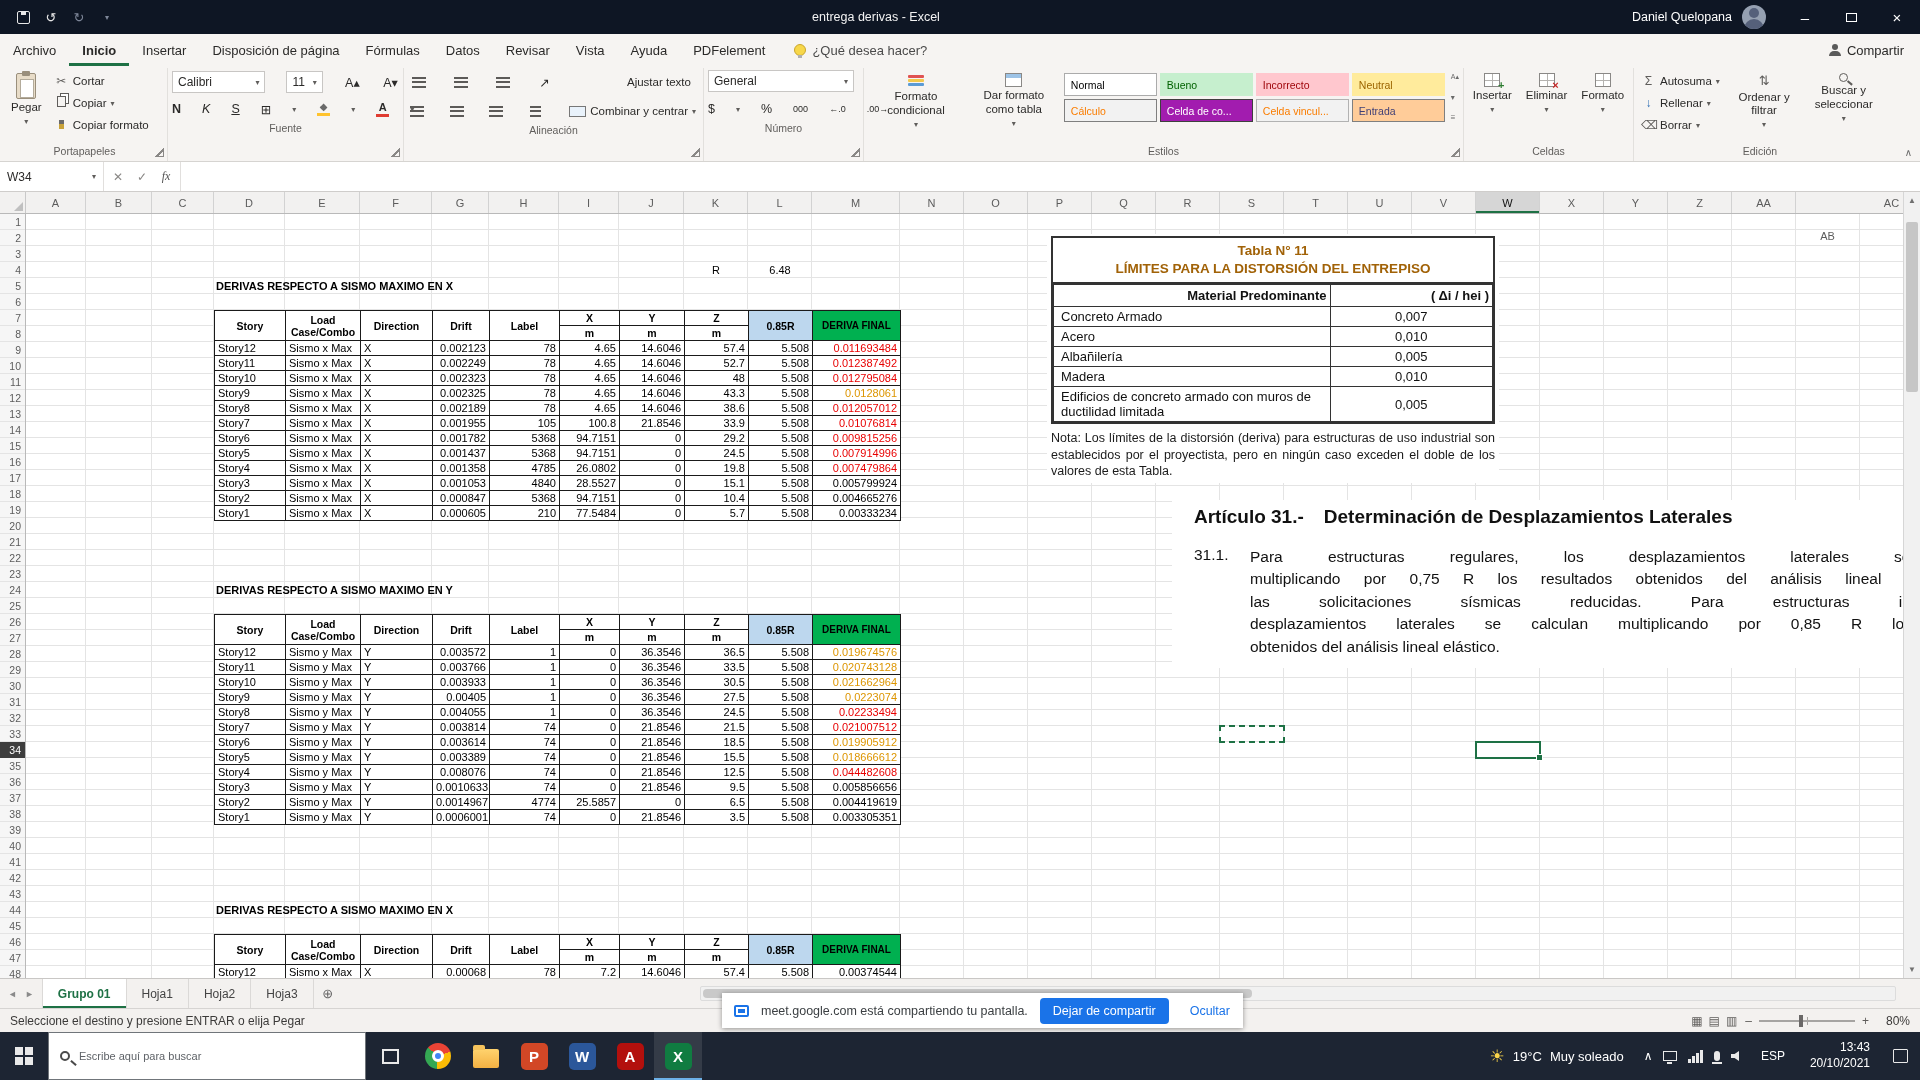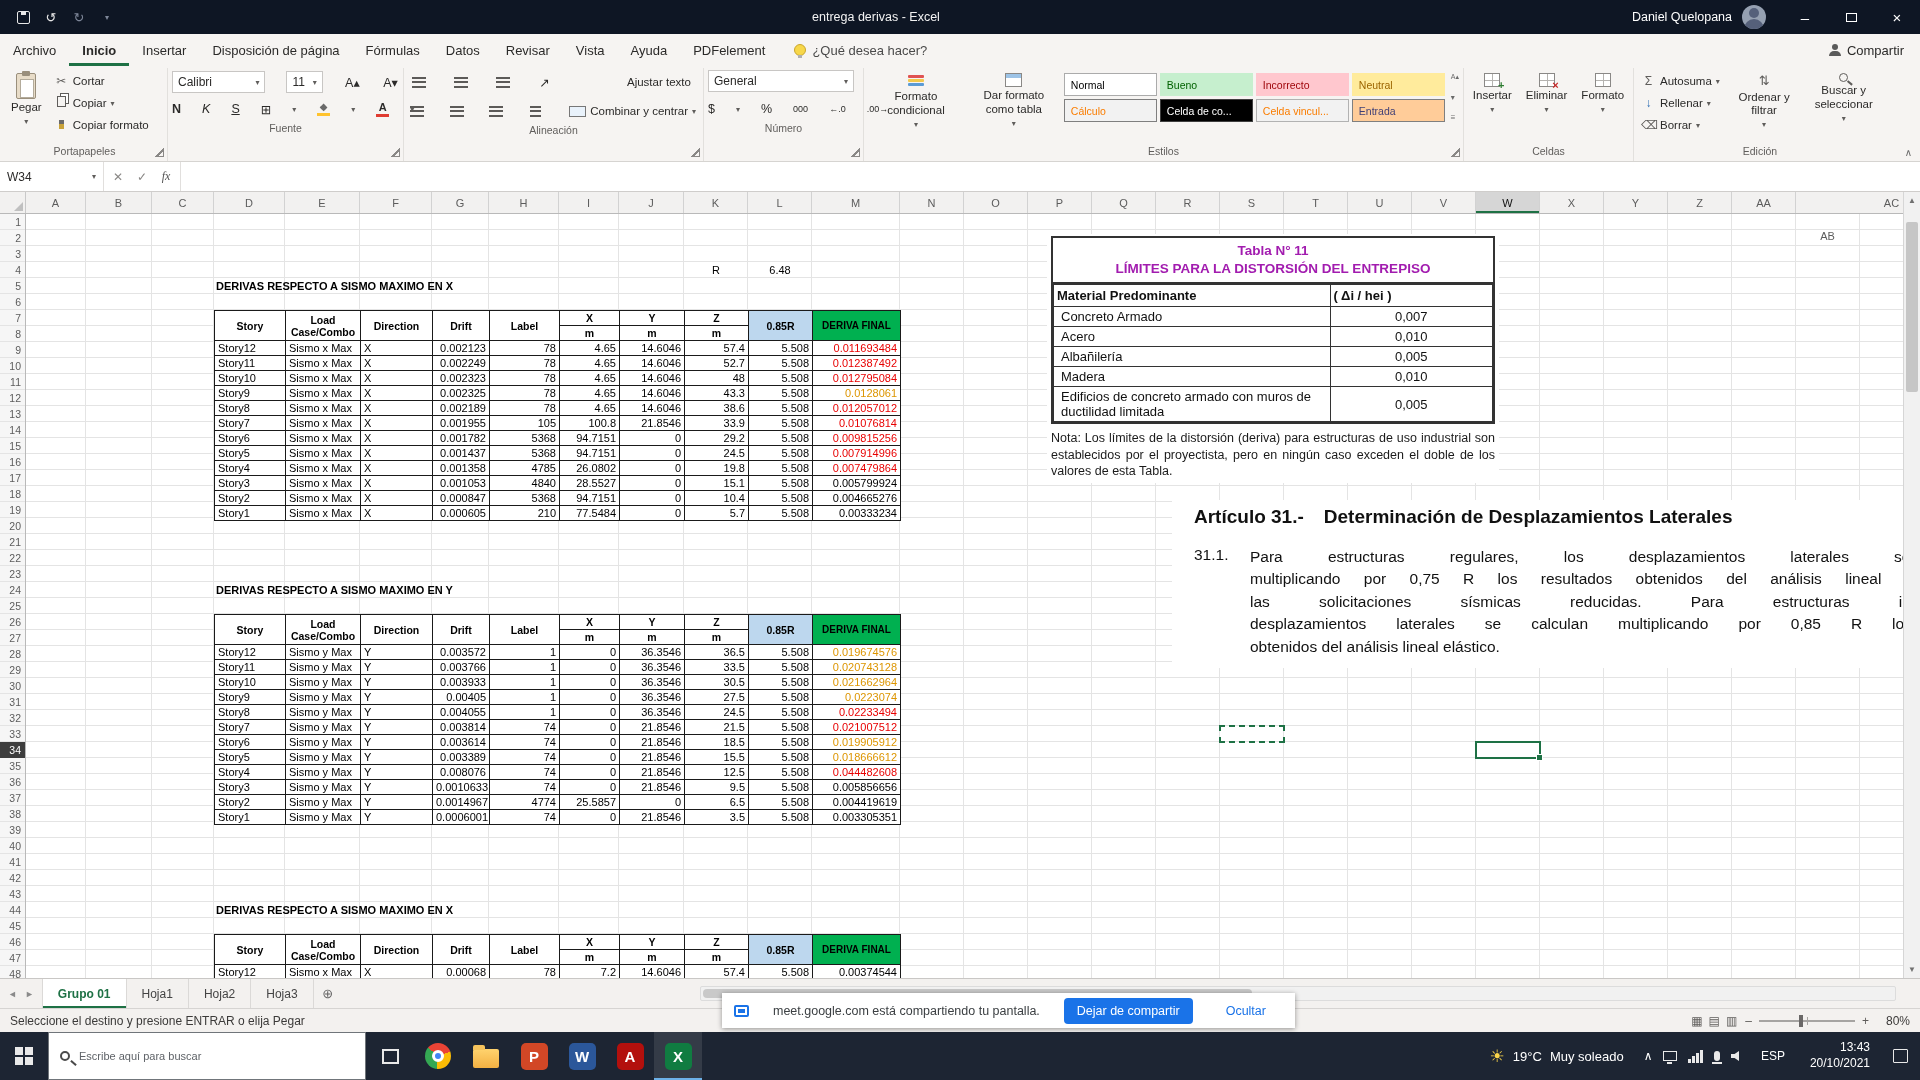--- a/index.html
+++ b/index.html
@@ -103,24 +103,24 @@
 .th-blue{background:#bdd7ee !important}
 .th-green{background:#00b050 !important;font-size:10px !important}
 td.red{color:#e80000}td.orange{color:#dd9500}td.black{color:#000}
 .sel-box{position:absolute;border:2px solid #1e7145;z-index:6}
 .sel-box:after{content:"";position:absolute;right:-4px;bottom:-4px;width:5px;height:5px;background:#1e7145;border:1px solid #fff}
 .marquee{position:absolute;border:2px dashed #1e7145;z-index:6}
 
 
 .t11{position:absolute;left:1021px;top:20px;width:452px;background:#fff;z-index:3;padding:2px 4px 4px 4px}
 .t11-box{border:2px solid #333;width:444px}
-.t11-title{text-align:center;font-weight:bold;font-size:13.5px;line-height:1.35;padding:4px 2px;border-bottom:2px solid #333;color:#a21caf}
+.t11-title{text-align:center;font-weight:bold;font-size:13.5px;line-height:1.35;padding:4px 2px;border-bottom:2px solid #333;color:#a16207}
 .t11 table{border-collapse:collapse;width:100%}
 .t11 th,.t11 td{border:1px solid #333;font-size:13px;color:#111;padding:2px 7px}
-.t11 th{font-weight:bold;text-align:left;padding:3px}
+.t11 th{font-weight:bold;text-align:right;padding:3px}
 .t11 td.val{text-align:center;width:37%}
 .t11-nota{width:444px;margin-top:6px;font-size:12.5px;line-height:1.3;text-align:justify;color:#1b1b1b}
 
 
 .art{position:absolute;left:1146px;top:286px;width:800px;background:#fff;z-index:3;padding:6px 0 10px 22px;color:#111}
 .art-title{font-size:19px;font-weight:bold;white-space:nowrap;display:flex;gap:20px}
 .art-body{display:flex;margin-top:18px}
 .art-num{flex:0 0 56px;font-size:15.5px}
 .art-lines{width:726px}
 .art-line{font-size:15.5px;line-height:1.45;text-align:justify;text-align-last:justify}
@@ -176,21 +176,21 @@
 .sig div{width:2.5px;background:#e9e9e9}
 .spk{width:13px;height:12px;background:#e9e9e9;clip-path:polygon(0 34%,28% 34%,62% 8%,62% 92%,28% 66%,0 66%)}
 .micb{width:6px;height:10px;border-radius:3px;background:#e9e9e9;position:relative}
 .micb:after{content:"";position:absolute;left:-2px;bottom:-3px;width:10px;height:2px;background:#e9e9e9}
 .clock{display:flex;flex-direction:column;align-items:flex-end;justify-content:center;font-size:12px;line-height:1.3;padding:0 10px}
 .notifsq{width:15px;height:14px;border:1.5px solid #e9e9e9;border-radius:1px}
 .tk.notif{width:40px}
 .lang{padding:0 6px;font-size:12px}
 
 
-.meet{position:fixed;left:722px;top:993px;height:35px;background:#fff;border-radius:0;box-shadow:0 1px 5px rgba(0,0,0,.4);display:flex;align-items:center;gap:24px;padding:0 20px 0 12px;z-index:60}
+.meet{position:fixed;left:722px;top:993px;height:35px;background:#fff;border-radius:0;box-shadow:0 1px 5px rgba(0,0,0,.4);display:flex;align-items:center;gap:12px;padding:0 4px 0 12px;z-index:60}
 .meet-ic{width:15px;height:12px;border:2px solid #1a73e8;border-radius:2px;position:relative}
 .meet-ic:after{content:"";position:absolute;left:2px;top:2px;width:7px;height:4px;background:#1a73e8}
 .meet-text{font-size:12.5px;color:#3c4043;white-space:nowrap}
 .meet-stop{background:#1a73e8;color:#fff;font-size:12.5px;padding:6px 13px;border-radius:4px;white-space:nowrap}
 .meet-hide{color:#1a73e8;font-size:12.5px;padding:0 9px;white-space:nowrap}
 </style>
 </head>
 <body>
 
 <div class="app">
@@ -381,21 +381,21 @@
           <span class="ft-ic"></span>
           <span>Dar formato como tabla</span>
             <span class="caret">▾</span>
         </div>
         <div class="gallery" id="style-gallery">
             <div class="chip" style="background: rgb(255, 255, 255); color: rgb(0, 0, 0); border-color: rgb(171, 171, 171);">Normal</div>
             <div class="chip" style="background: rgb(198, 239, 206); color: rgb(0, 97, 0); border-color: rgb(198, 239, 206);">Bueno</div>
             <div class="chip" style="background: rgb(255, 199, 206); color: rgb(156, 0, 6); border-color: rgb(255, 199, 206);">Incorrecto</div>
             <div class="chip" style="background: rgb(255, 235, 156); color: rgb(156, 101, 0); border-color: rgb(255, 235, 156);">Neutral</div>
             <div class="chip" style="background: rgb(242, 242, 242); color: rgb(250, 125, 0); border-color: rgb(127, 127, 127);">Cálculo</div>
-            <div class="chip" style="background: #000000; color: rgb(255, 255, 255); border-color: rgb(63, 63, 63);">Celda de co...</div>
+            <div class="chip" style="background: #a21caf; color: rgb(255, 255, 255); border-color: rgb(63, 63, 63);">Celda de co...</div>
             <div class="chip" style="background: rgb(242, 242, 242); color: rgb(250, 125, 0); border-color: rgb(178, 178, 178);">Celda vincul...</div>
             <div class="chip" style="background: rgb(255, 204, 153); color: rgb(63, 63, 118); border-color: rgb(127, 127, 127);">Entrada</div>
           </div>
         <div class="galscroll">
             <span style="font-size:7px">A▴</span>
             <span>▾</span>
             <span>≡</span>
           </div>
       </div>
       <div class="rg-label"><span>Estilos</span></div>

